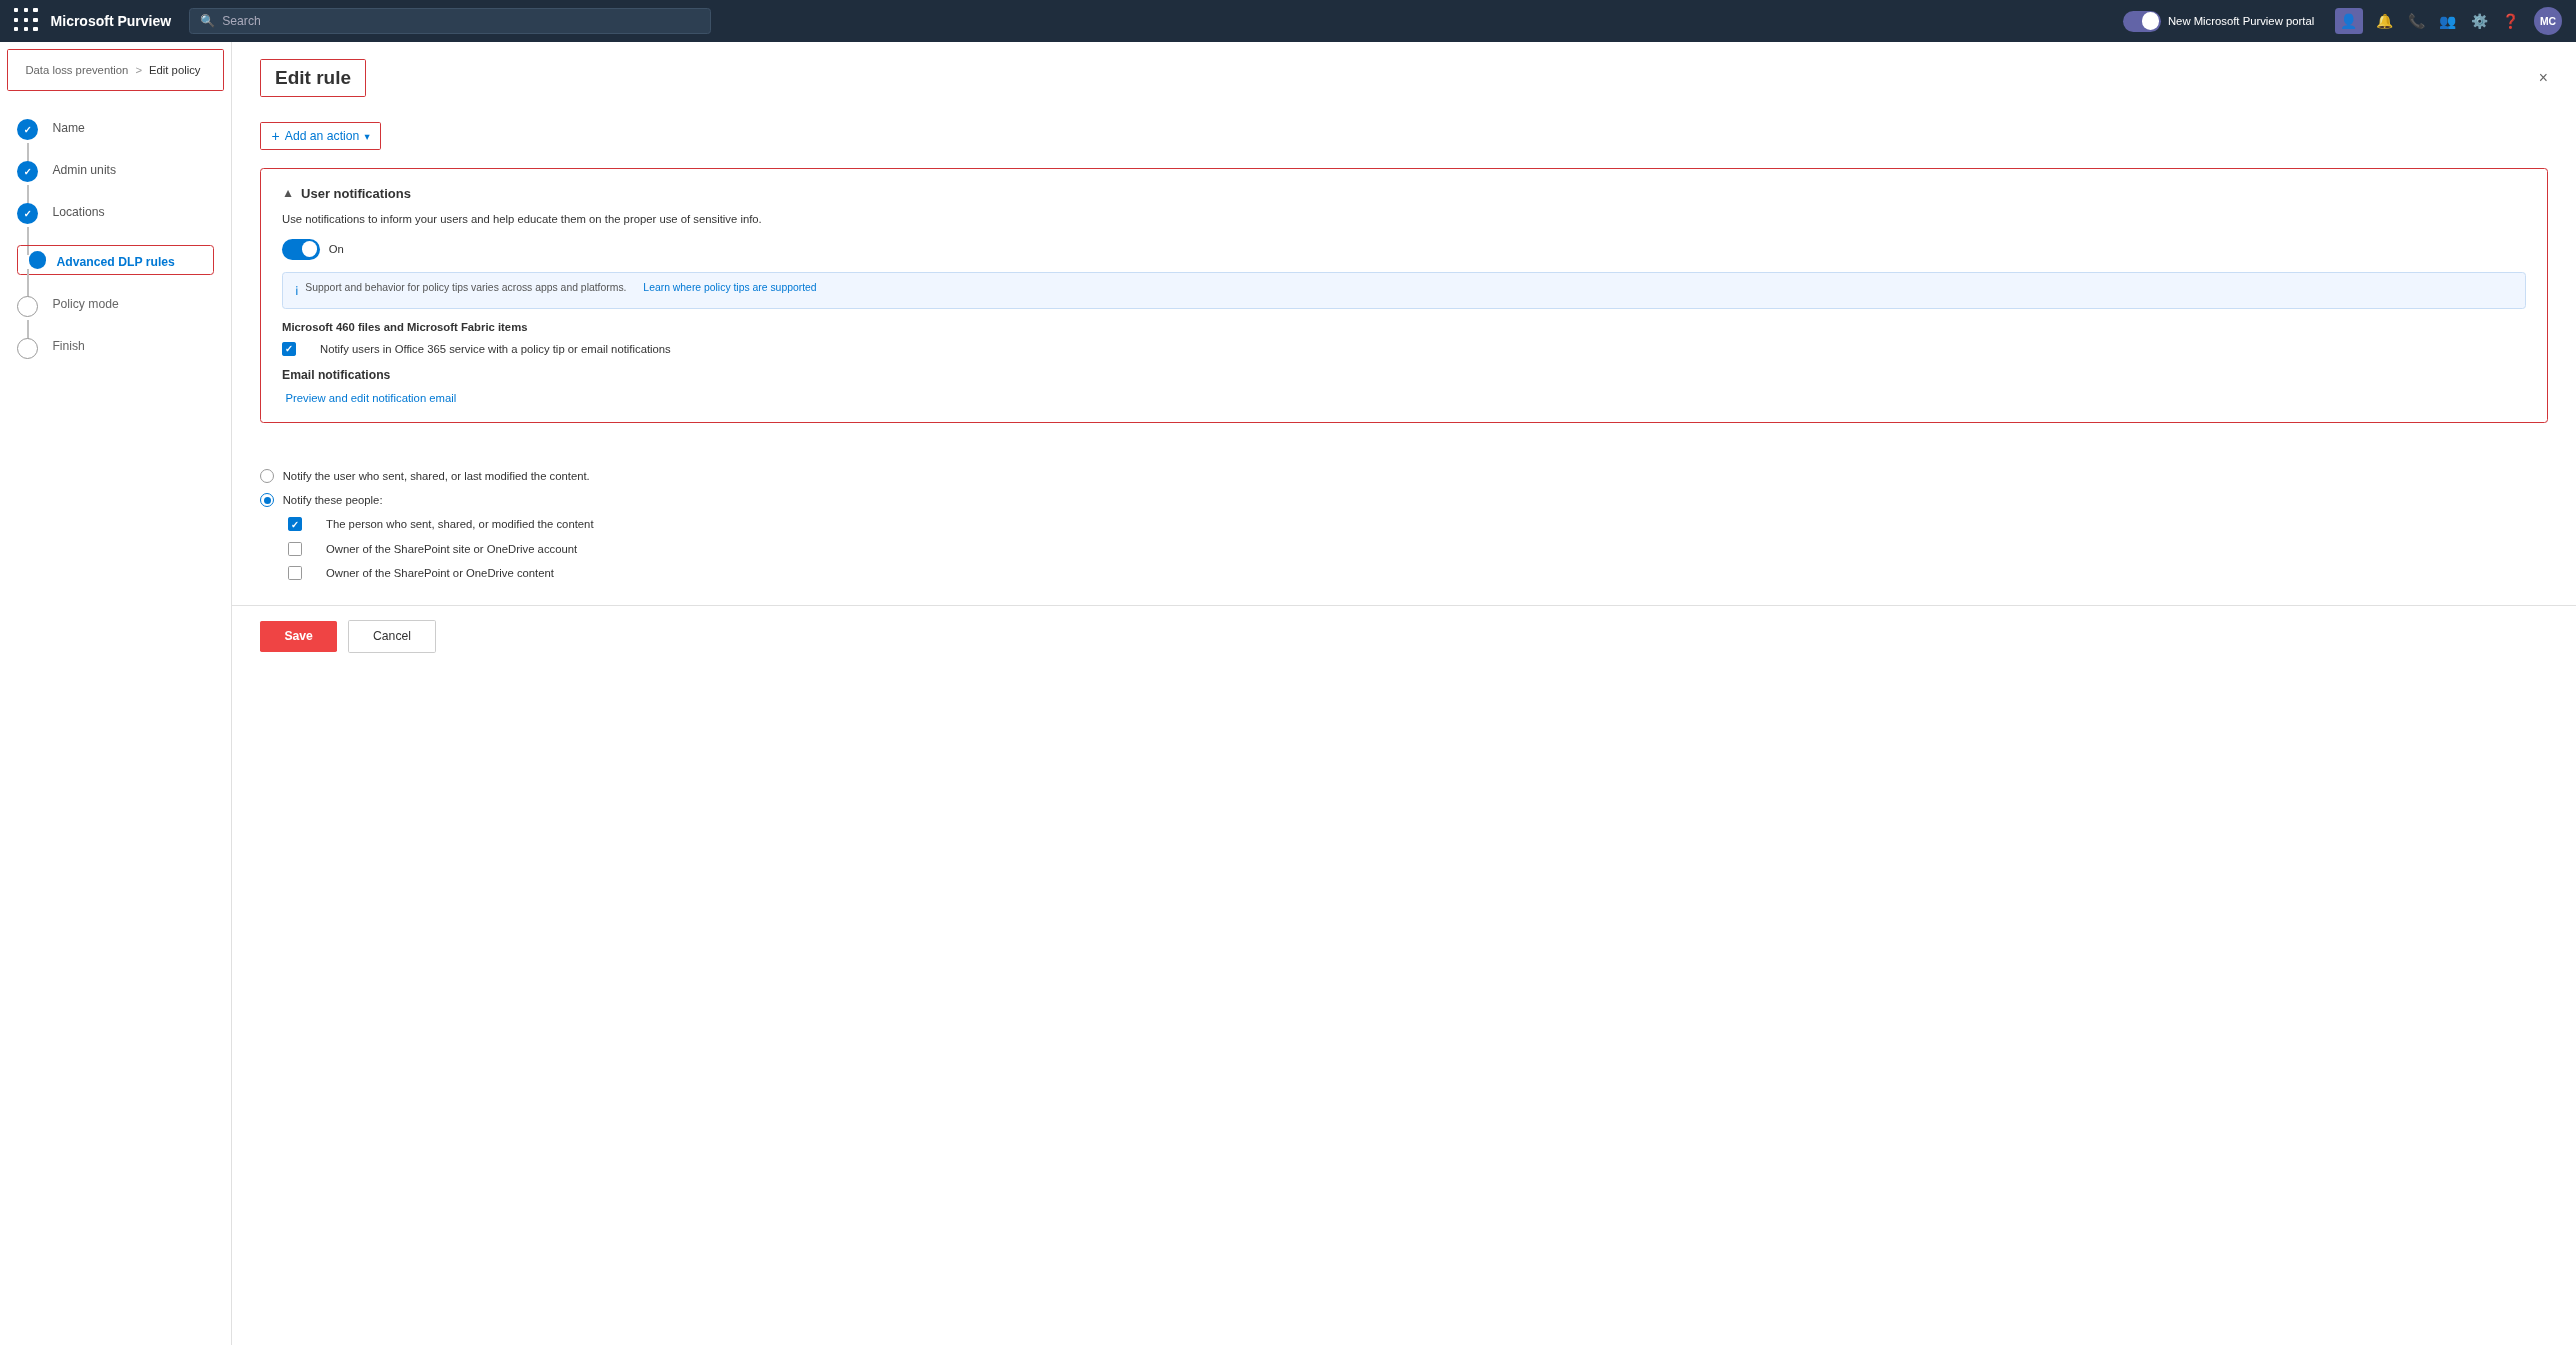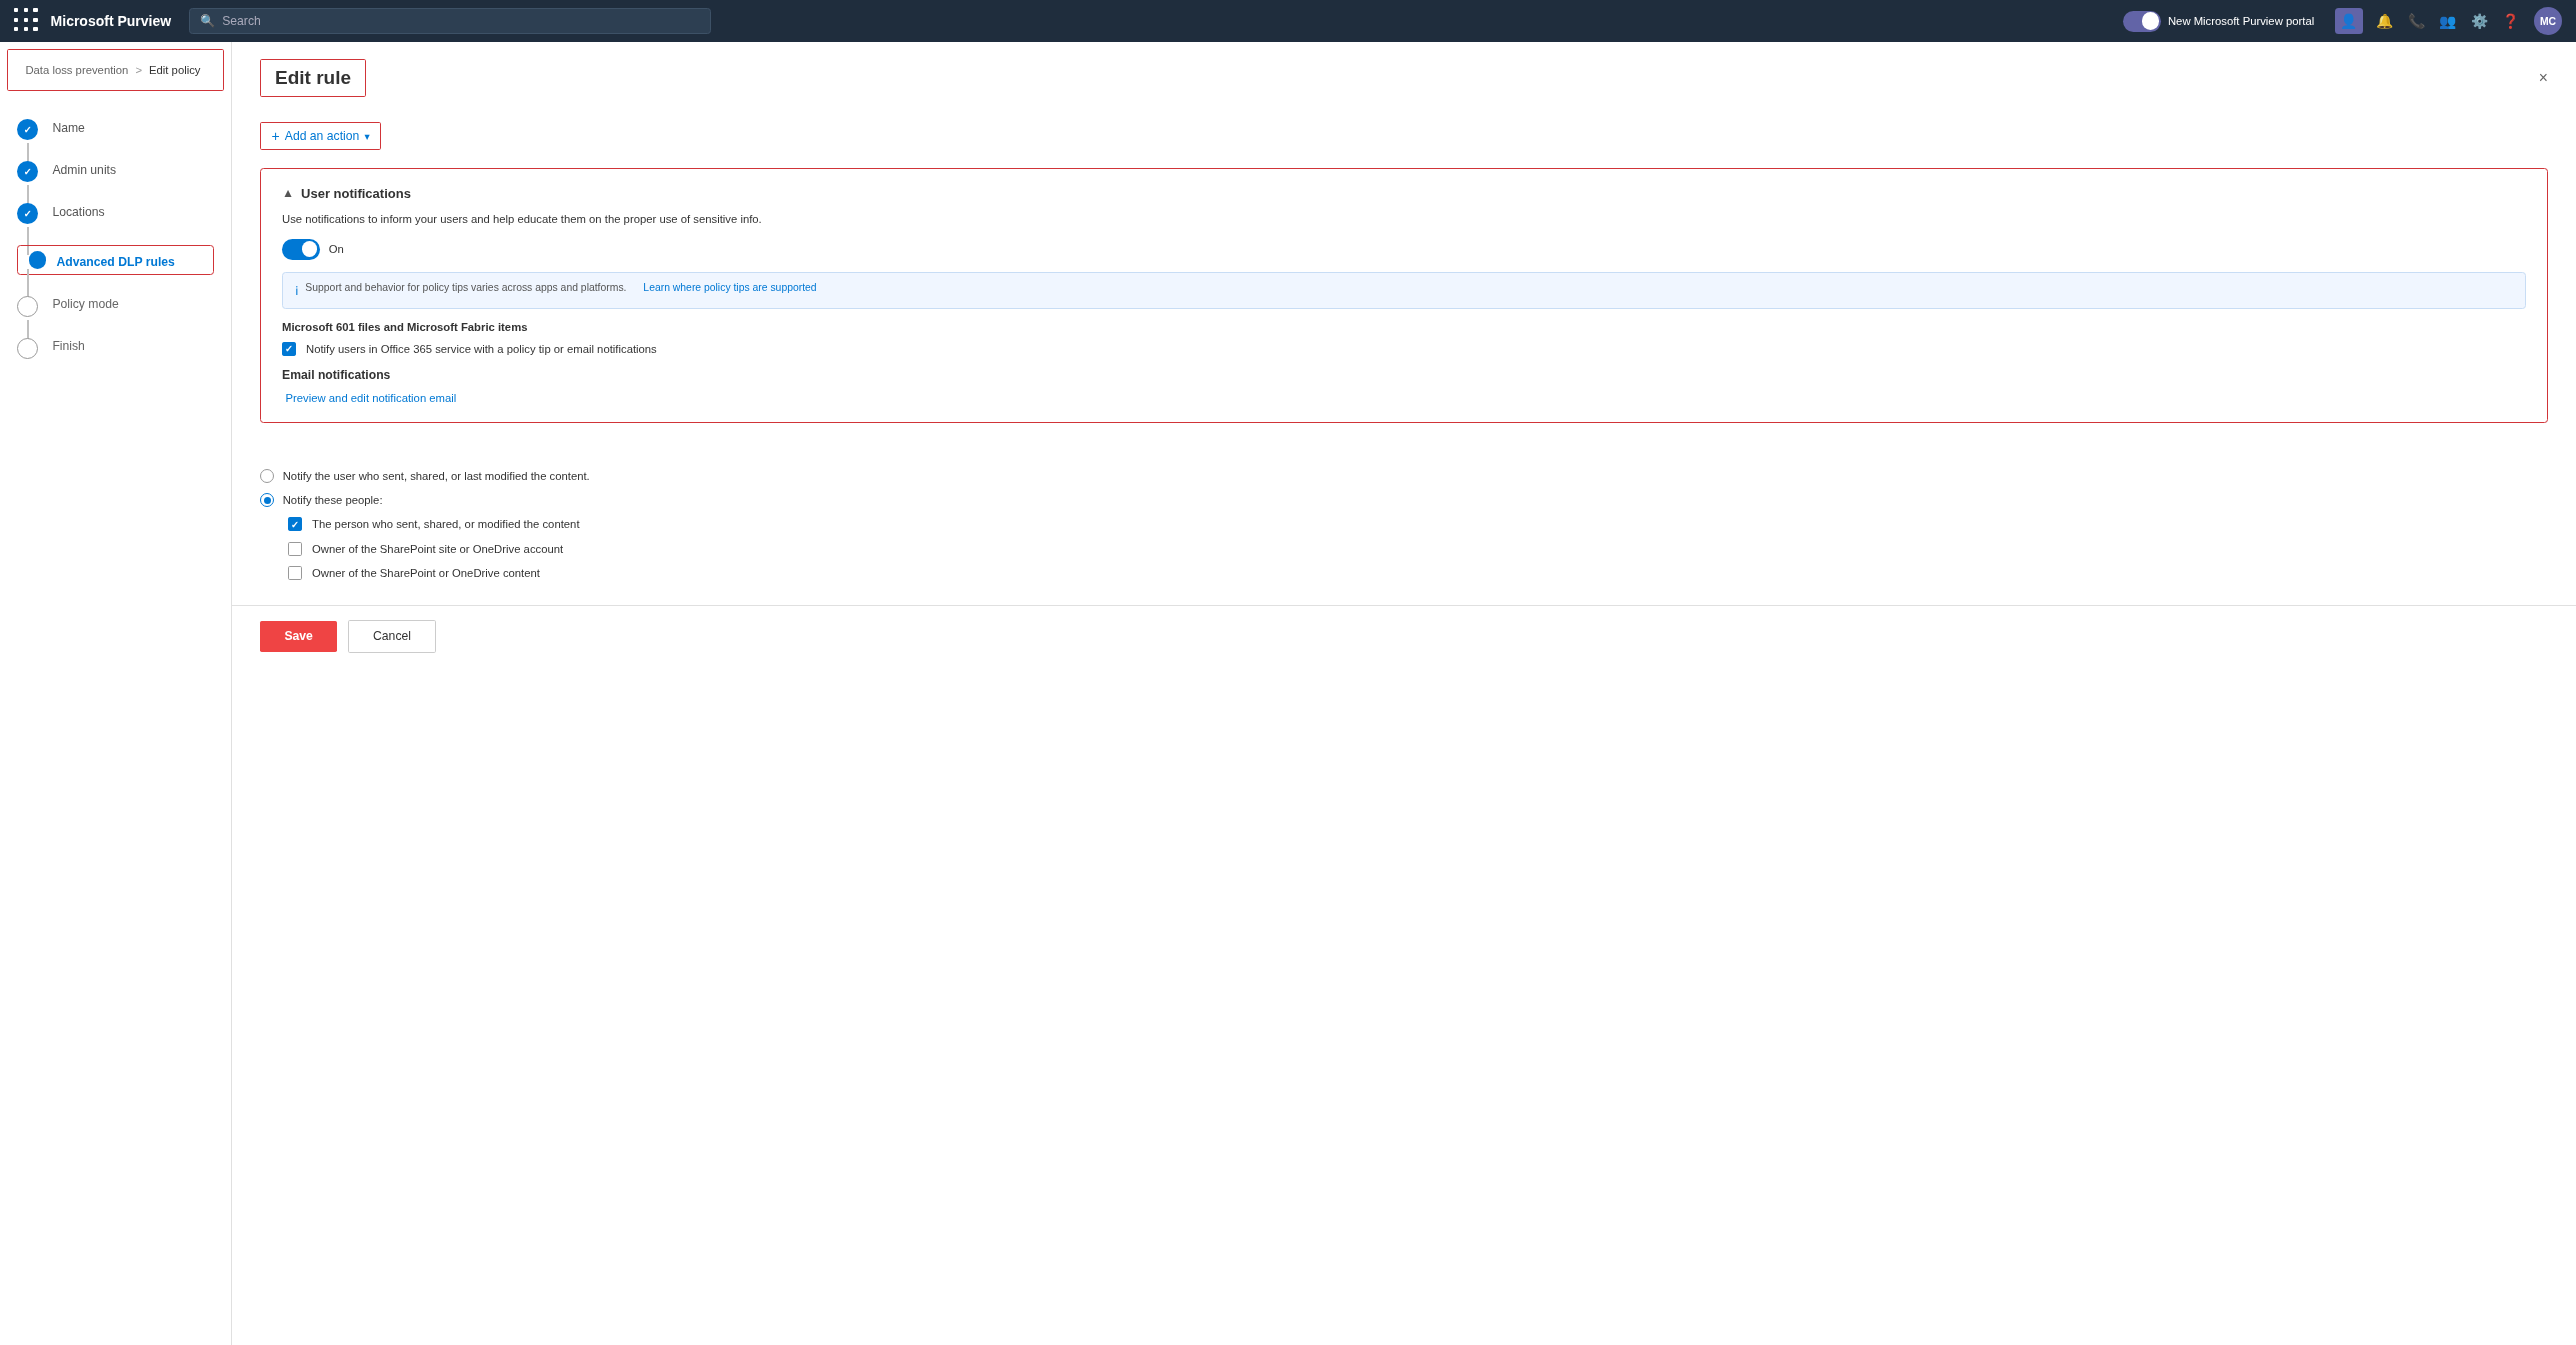--- a/index.html
+++ b/index.html
@@ -107,21 +107,21 @@
     .info-banner {
       background: #f0f6ff; border: 0.9px solid #c8ddf5; border-radius: 3.5px;
       padding: 8.7px 12.2px; display: flex; align-items: flex-start; gap: 7px;
       font-size: 10.4px; color: #555; margin-bottom: 12.2px;
     }
     .info-icon { color: #0078d4; font-size: 12.2px; flex-shrink: 0; margin-top: 0.9px; }
     .info-link { color: #0078d4; cursor: pointer; text-decoration: none; }
 
     .subsection-title { font-size: 11.3px; font-weight: 700; margin-bottom: 8.7px; }
 
-    .checkbox-row { display: flex; align-items: center; gap: 10px; margin-bottom: 8.7px; }
+    .checkbox-row { display: flex; align-items: center; gap: 24px; margin-bottom: 8.7px; }
     .cb-checked {
       width: 14px; height: 14px; background: #0078d4; border: 1.7px solid #0078d4;
       border-radius: 1.7px; flex-shrink: 0; display: flex; align-items: center;
       justify-content: center; cursor: pointer;
     }
     .cb-checked::after { content: '✓'; color: white; font-size: 9.6px; font-weight: 700; }
     .checkbox-label { font-size: 11.3px; }
 
     .email-notifications-title { font-size: 12.2px; font-weight: 700; margin: 12.2px 0 8.7px; }
 
@@ -282,21 +282,21 @@
           <div class="toggle-on"></div>
           <span class="toggle-label">On</span>
         </div>
 
         <div class="info-banner">
           <span class="info-icon">ℹ</span>
           <span>Support and behavior for policy tips varies across apps and platforms.</span>
           &nbsp;<a class="info-link">Learn where policy tips are supported</a>
         </div>
 
-        <div class="subsection-title">Microsoft 601 files and Microsoft Fabric items</div>
+        <div class="subsection-title">Microsoft 460 files and Microsoft Fabric items</div>
 
         <div class="checkbox-row">
           <div class="cb-checked"></div>
           <span class="checkbox-label">Notify users in Office 365 service with a policy tip or email notifications</span>
         </div>
 
         <div class="email-notifications-title">Email notifications</div>
 
         <a class="preview-link">Preview and edit notification email</a>
       </div>

